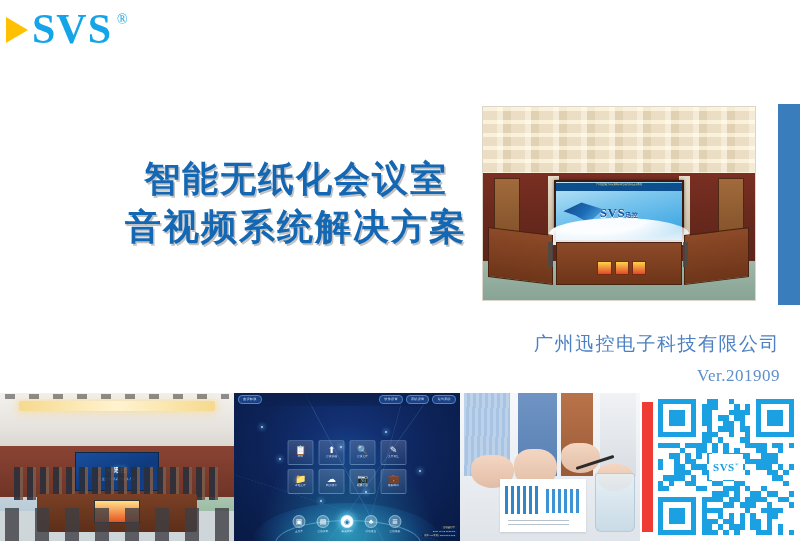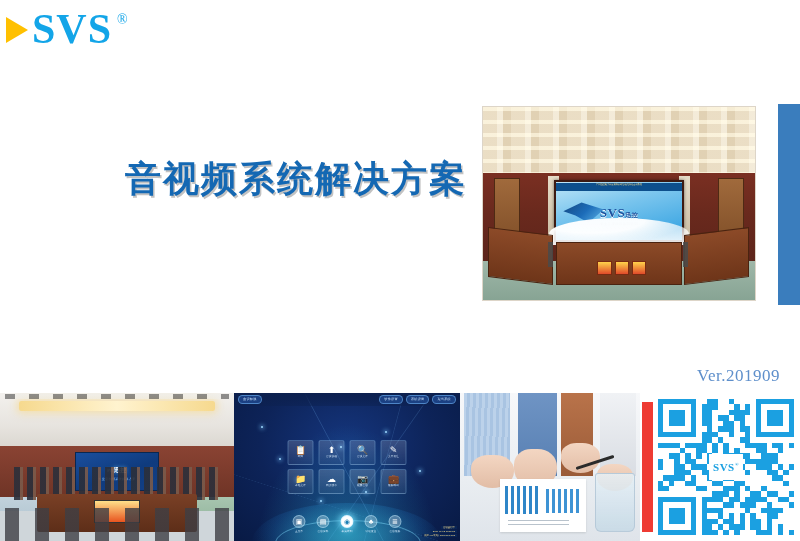--- a/index.html
+++ b/index.html
@@ -438,20 +438,21 @@
 
 <div id="slide">
 
   <div class="logo">
     <div class="logo-tri"></div>
     <div class="logo-text">SVS</div>
     <div class="logo-r">®</div>
   </div>
 
   <div class="title-block">
+    <div class="title-line">智能无纸化会议室</div>
     <div class="title-line">音视频系统解决方案</div>
   </div>
 
   <div class="hero">
     <div class="hero-ceiling"></div>
     <div class="hero-wall"></div>
     <div class="hero-pillar p1"></div>
     <div class="hero-pillar p2"></div>
     <div class="hero-screen">
       <div class="hero-screen-head">广州迅控电子科技有限公司智能无纸化会议系统</div>
@@ -469,20 +470,21 @@
     <div class="hero-table"></div>
     <div class="hero-pods">
         <i></i>
         <i></i>
         <i></i>
       </div>
   </div>
 
   <div class="blue-bar"></div>
 
+  <div class="company">广州迅控电子科技有限公司</div>
   <div class="version">Ver.201909</div>
 
   <div class="strip">
 
     <div class="panel p-room">
       <div class="room-ceil"></div>
       <div class="room-win-l"></div>
       <div class="room-win-r"></div>
       <div class="room-wall"></div>
       <div class="room-screen">

